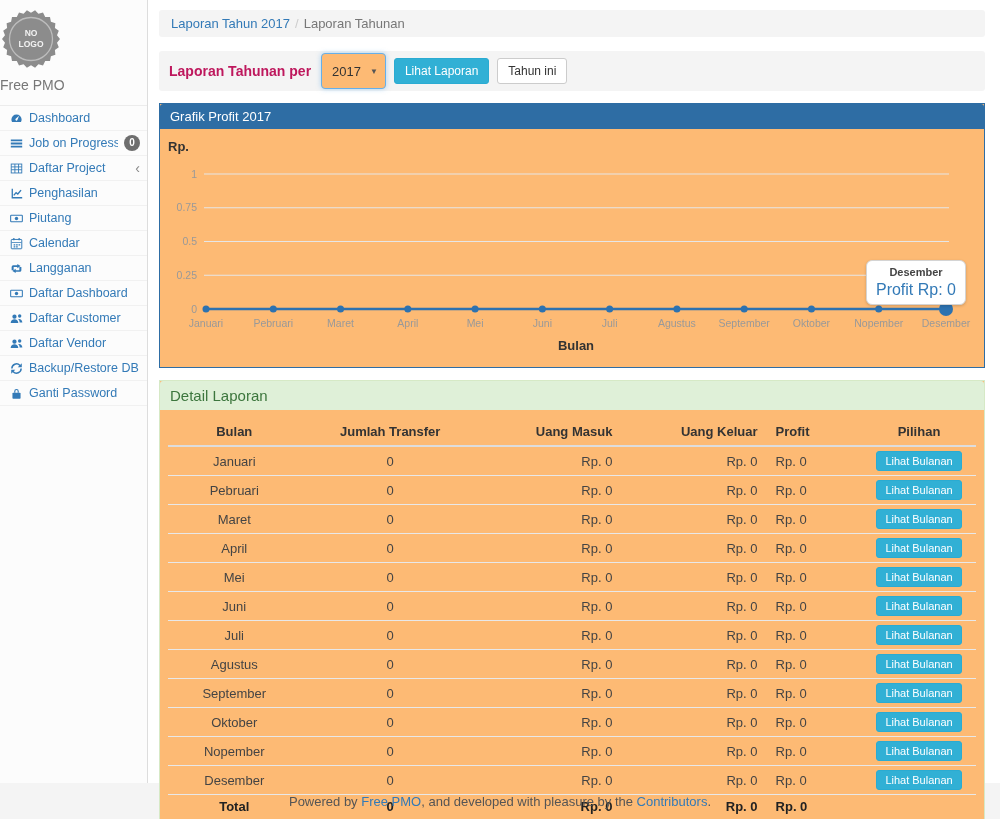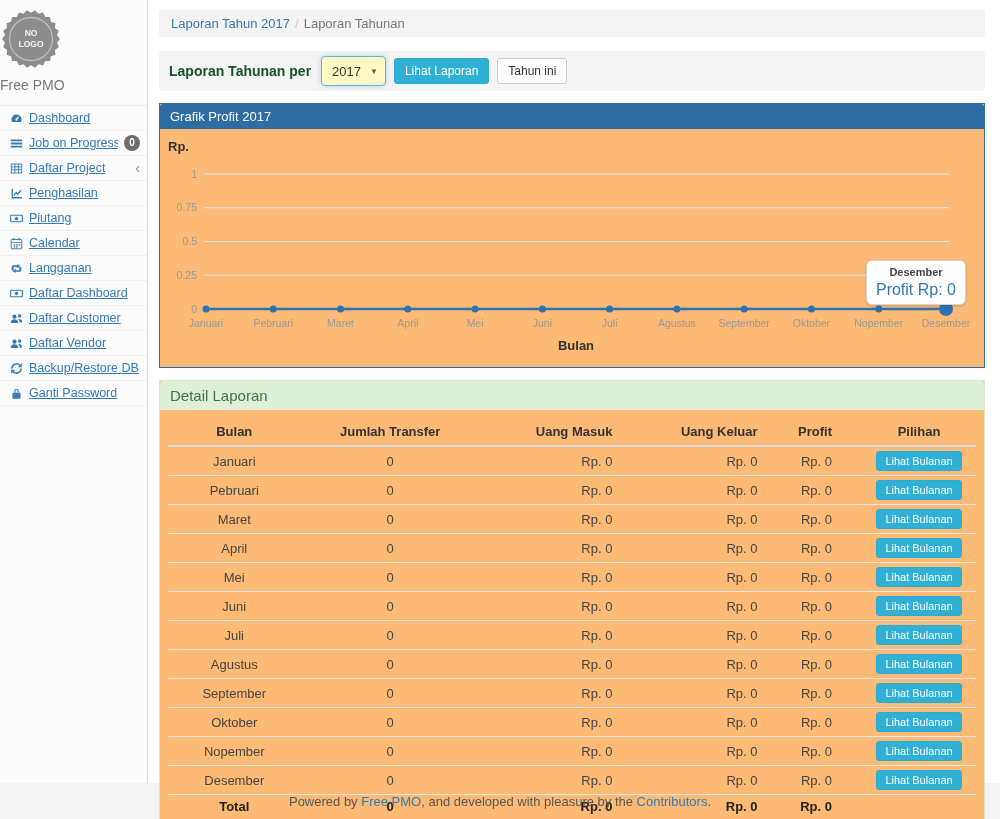--- a/index.html
+++ b/index.html
@@ -13,36 +13,36 @@
 
   
   .sidebar { width:148px; flex:0 0 148px; background:#fcfcfc; border-right:1px solid #ddd; }
   .logo-box { text-align:left; padding:8px 0 4px; }
   .brand { color:#777; font-size:14px; margin-top:4px; }
   .menu { border-top:1px solid #ececec; margin-top:8px; }
   .sb-item { display:flex; align-items:center; gap:6px; padding:4px 7px 4px 9px;
              border-bottom:1px solid #f1f1f1; color:#337ab7; cursor:pointer; line-height:16px; }
   .sb-icon { width:14px; height:14px; display:inline-flex; align-items:center; justify-content:center; flex:0 0 14px; }
   .sb-icon svg { width:13px; height:13px; fill:#337ab7; }
-  .sb-label { flex:1; white-space:nowrap; overflow:hidden; font-size:12.5px;text-decoration:underline; }
+  .sb-label { flex:1; white-space:nowrap; overflow:hidden; font-size:12.5px; }
   .sb-badge { background:#6e6e6e; color:#fff; border-radius:50%; font-size:10px; font-weight:bold;
               width:16px; height:16px; line-height:16px; text-align:center; }
   .sb-chevron { color:#888; font-size:14px; line-height:10px; }
 
   
   .content { flex:1; padding:10px 15px 0 11px; background:#fff; }
   .bar { background:#f4f4f4; border-radius:3px; }
   .breadcrumb { padding:6px 12px; margin-bottom:14px; }
   .crumb-link { color:#337ab7; cursor:pointer; text-decoration:none; }
   .crumb-sep { color:#ccc; margin:0 5px; }
   .crumb-cur { color:#777; }
 
   .filter-bar { padding:7px 10px; margin-bottom:12px; display:flex; align-items:center; gap:8px; height:40px; }
-  .filter-label { color:#14532d; font-weight:bold; font-size:14px; margin-right:2px; }
-  .select-box { background:#fef9c3; border:1px solid #66afe9; border-radius:4px; height:30px;
+  .filter-label { color:#be185d; font-weight:bold; font-size:14px; margin-right:2px; }
+  .select-box { background:#fdba74; border:1px solid #66afe9; border-radius:4px; height:36px;
                 display:inline-flex; align-items:center; gap:9px; padding:0 7px 0 10px; cursor:pointer;
                 box-shadow:0 0 5px rgba(102,175,233,.5); font-size:13px; color:#333; }
   .select-arrow { font-size:8px; color:#555; }
   .btn { border-radius:3px; font-size:12px; padding:5px 10px; cursor:pointer; border:1px solid transparent; line-height:14px; }
   .btn-info { background:#31b0d5; border-color:#2aabd2; color:#fff; }
   .btn-default { background:#fff; border-color:#ccc; color:#333; }
 
   .panel { border-radius:0; background:#fdba74; margin-bottom:12px; }
   .panel-primary { border:1px solid #2e6da4; }
   .panel-primary .panel-heading { background:#2e6da4; color:#fff; padding:5px 10px; font-size:13px; border-radius:3px 3px 0 0; }
@@ -58,21 +58,21 @@
              border-radius:6px; padding:5px 9px; text-align:center; box-shadow:0 1px 3px rgba(0,0,0,.18); }
   .tt-title { font-weight:bold; font-size:11px; color:#444; }
   .tt-text { font-size:16px; color:#337ab7; margin-top:3px; white-space:nowrap; }
 
   .table-body { padding:8px; }
   table.report { width:100%; border-collapse:collapse; }
   .report th { font-weight:bold; padding:6px 4px; border-bottom:2px solid #ddd; font-size:13px; text-align:center; }
   .report td { padding:4px 4px; border-top:1px solid #e8e8e8; text-align:center; font-size:13px; color:#444; }
   .report th:nth-child(3), .report td:nth-child(3) { text-align:right; padding-right:42px; }
   .report th:nth-child(4), .report td:nth-child(4) { text-align:right; padding-right:14px; }
-  .report th:nth-child(5), .report td:nth-child(5) { text-align:right; padding-right:30px; }
+  .report th:nth-child(5), .report td:nth-child(5) { text-align:left; padding-right:30px; }
   .btn-xs { padding:2px 8px; font-size:11px; border-radius:3px; }
   .total-row td { font-weight:bold; color:#222;margin-top:32px; }
 
   footer { height:36px; background:#f4f4f4; display:flex; align-items:center; justify-content:center;
            color:#555; font-size:13px; }
   footer a { color:#337ab7; cursor:pointer; text-decoration:none; }
 </style>
 </head>
 <body>
 

